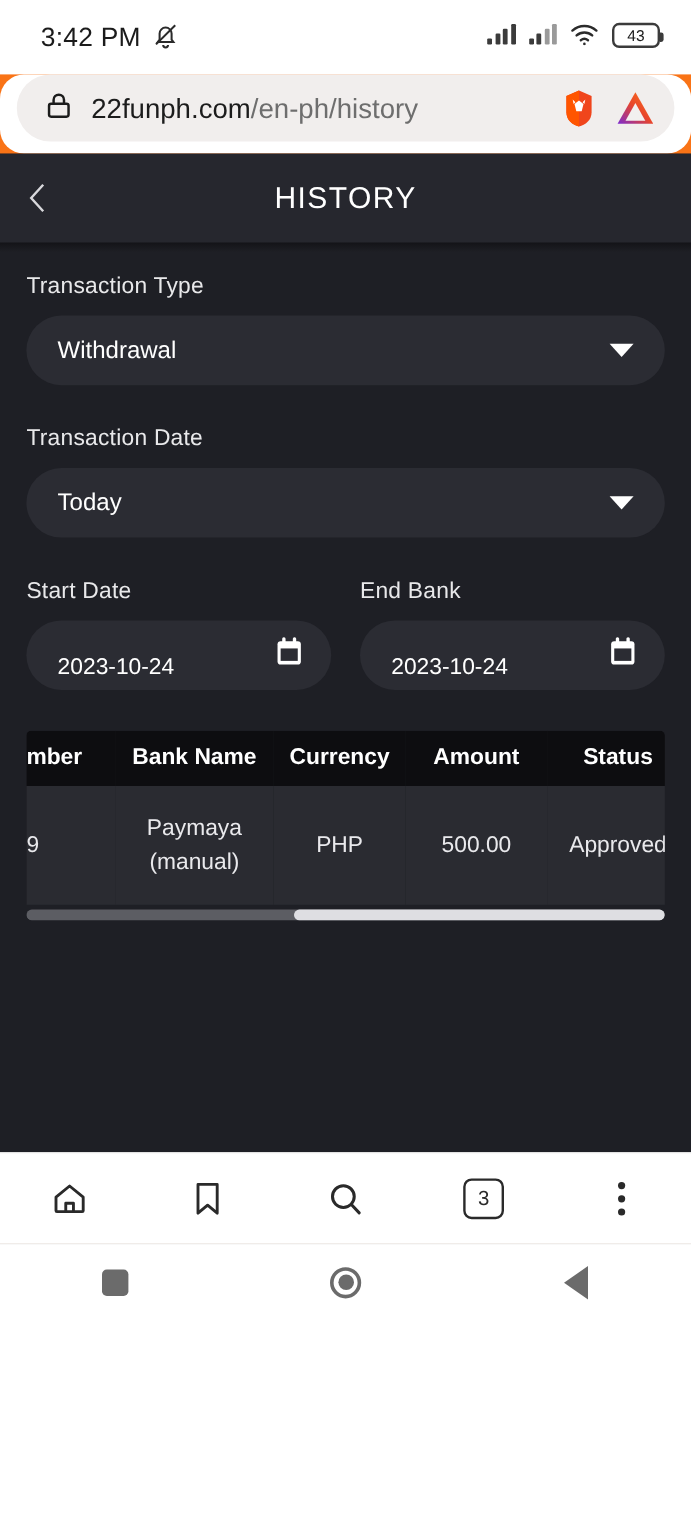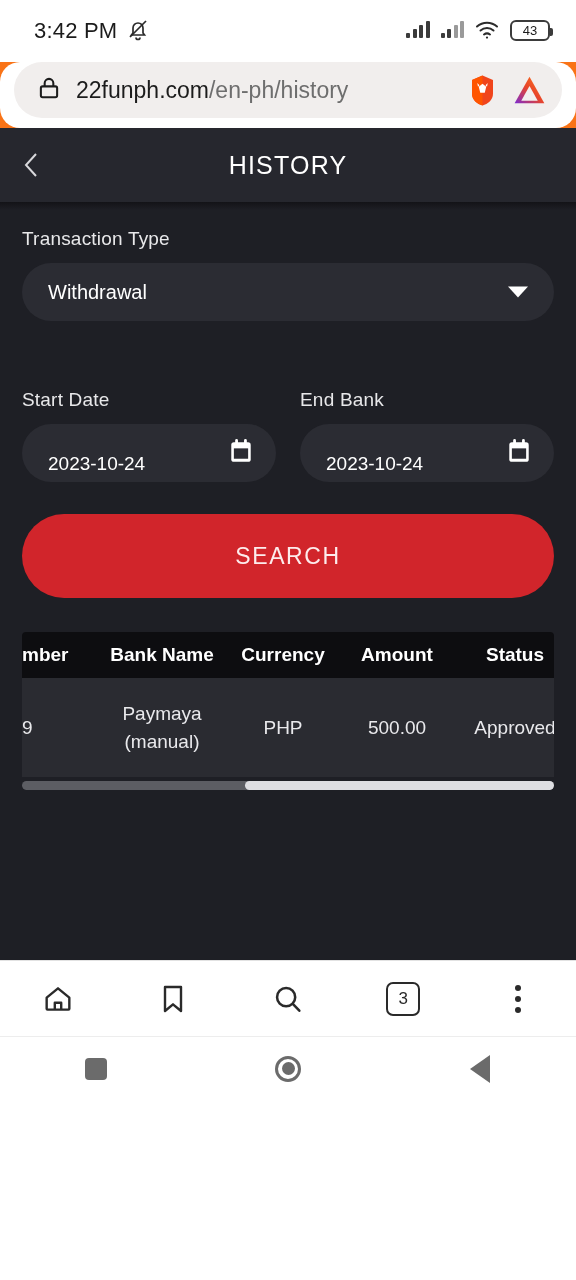--- a/index.html
+++ b/index.html
@@ -240,20 +240,27 @@
       <div>
         <div class="field-label">Transaction Type</div>
         <div class="select-box">
           <span class="val">Withdrawal</span>
           <span class="caret"></span>
         </div>
       </div>
 
       <div class="gap"></div>
 
+      <div>
+        <div class="field-label">Transaction Date</div>
+        <div class="select-box">
+          <span class="val">Today</span>
+          <span class="caret"></span>
+        </div>
+      </div>
 
       <div class="gap"></div>
 
       <div class="date-row">
         <div class="date-col">
           <div class="field-label">Start Date</div>
           <div class="date-box">
             <span class="val">2023-10-24</span>
             <span>
               <svg width="26" height="27" viewBox="0 0 24 25" fill="#ffffff">
@@ -274,21 +281,20 @@
                 <rect x="3" y="4" width="18" height="18" rx="2.4"></rect>
                 <rect x="6.6" y="1" width="2.6" height="5" rx="1.2"></rect>
                 <rect x="14.8" y="1" width="2.6" height="5" rx="1.2"></rect>
                 <rect x="5.4" y="9.6" width="13.2" height="9.6" fill="#2b2c33"></rect>
               </svg>
             </span>
           </div>
         </div>
       </div>
 
-      <button class="search-btn">SEARCH</button>
 
       <div class="table-wrap">
         <table>
           <thead>
             <tr>
               <th class="c-num">mber</th>
               <th class="c-bank">Bank Name</th>
               <th class="c-cur">Currency</th>
               <th class="c-amt">Amount</th>
               <th class="c-sts">Status</th>

